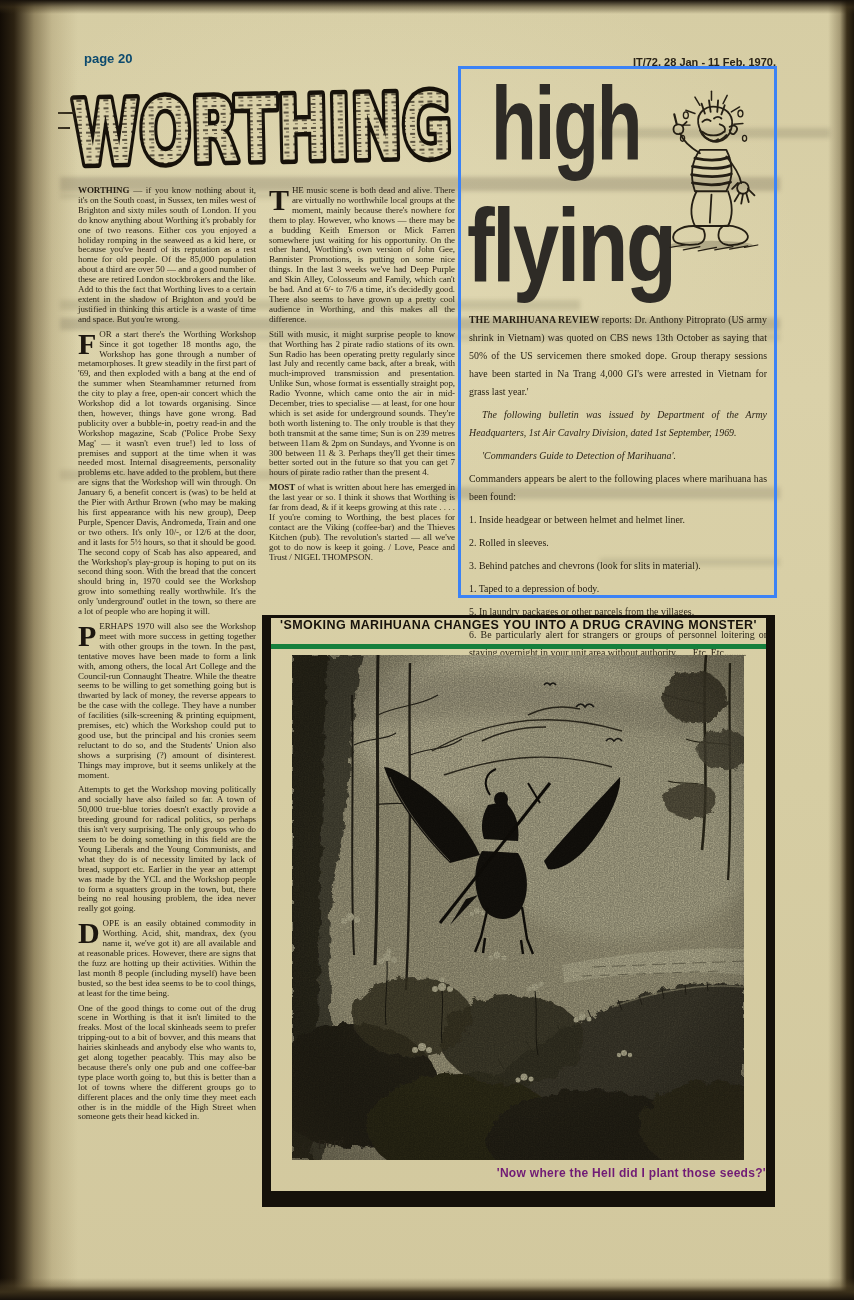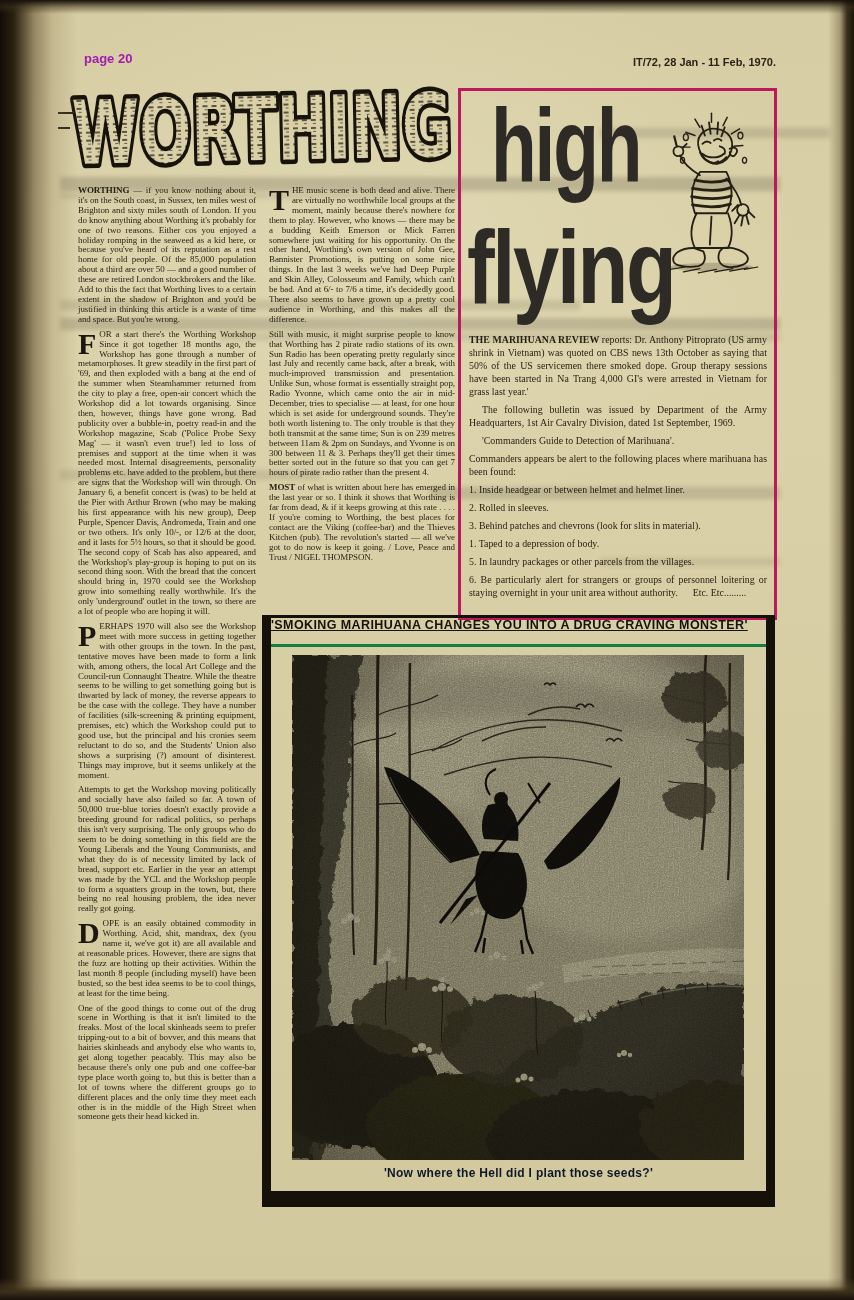--- a/index.html
+++ b/index.html
@@ -16,55 +16,55 @@
   #edge-left{left:0;top:0;bottom:0;width:78px;
     background:linear-gradient(90deg,#120c05 0,#2c2212 14px,rgba(92,75,42,.55) 34px,rgba(140,122,80,.28) 52px,rgba(0,0,0,0) 78px);}
   #edge-right{right:0;top:0;bottom:0;width:26px;
     background:linear-gradient(270deg,#1c150a 0,#3a2f1a 7px,rgba(90,75,45,.4) 14px,rgba(0,0,0,0) 26px);}
   #edge-top{left:0;right:0;top:0;height:14px;
     background:linear-gradient(180deg,#17110a 0,rgba(60,48,26,.5) 7px,rgba(0,0,0,0) 14px);}
   #edge-bottom{left:0;right:0;bottom:0;height:22px;
     background:linear-gradient(0deg,#17110a 0,#3a2f1a 8px,rgba(90,75,45,.4) 14px,rgba(0,0,0,0) 22px);}
   .smudge{position:absolute;pointer-events:none;filter:blur(2px);}
   
-  #hdr-page{position:absolute;left:84px;top:52px;font:bold 13px/14px "Liberation Sans",sans-serif;color:#a21caf;}
+  #hdr-page{position:absolute;left:84px;top:52px;font:bold 13px/14px "Liberation Sans",sans-serif;color:#0c4a6e;}
   #hdr-issue{position:absolute;right:78px;top:56px;font:bold 11px/12px "Liberation Sans",sans-serif;color:#2a2317;padding-left:8px;}
   
   #logo{position:absolute;left:68px;top:78px;width:392px;height:104px;}
   .tick{position:absolute;height:2px;background:#2a2418;}
   
   .col{position:absolute;font-size:9px;line-height:9.9px;text-align:justify;color:#261f14;
        letter-spacing:-0.1px;}
   #col1{left:78px;top:186px;width:178px;}
   #col2{left:269px;top:186px;width:186px;}
   .col p{margin:0 0 5px 0;}
   .col p:last-child{margin:0;font-family:Liberation Serif, serif;}
   .dc{float:left;font:900 30px/25px "Liberation Serif",serif;color:#1d1710;margin:1px 3px 0 0;}
   .lead{font-weight:bold;}
   
-  #panel{position:absolute;left:458px;top:88px;width:313px;height:526px;border:3px solid #be185d;background:rgba(0,0,0,0);}
+  #panel{position:absolute;left:458px;top:66px;width:313px;height:526px;border:3px solid #3b82f6;background:rgba(0,0,0,0);}
   .hl{position:absolute;font-family:"Liberation Sans",sans-serif;font-weight:bold;font-size:104px;line-height:80px;
       color:#2e2b26;transform-origin:0 0;letter-spacing:-3px;white-space:nowrap;}
   #hl1{left:30px;top:14px;transform:scaleX(.72);}
   #hl2{left:6px;top:136px;transform:scaleX(.80);}
   #cartoon{position:absolute;left:186px;top:14px;width:124px;height:176px;}
-  #panel-text{position:absolute;left:8px;top:242px;width:298px;font-size:9.9px;line-height:13px;
+  #panel-text{position:absolute;left:8px;top:242px;width:298px;font-size:9.9px;line-height:18px;
       text-align:justify;color:#251e12;}
   #panel-text p{margin:0 0 5px 0;}
-  .ind{text-indent:13px;}
+  .ind{text-indent:13px;font-style:italic;}
   
   #picbox{position:absolute;left:262px;top:615px;width:495px;height:573px;
       border:3px solid #15110a;border-left-width:9px;border-right-width:9px;border-bottom-width:16px;
       background:rgba(0,0,0,0);}
-  #cap-top{height:26px;line-height:27px;border-bottom:3px solid #15803d;text-align:left;
-      font:bold 12.5px "Liberation Sans",sans-serif;letter-spacing:.4px;color:#17120b;text-decoration:underline;}
+  #cap-top{height:26px;line-height:27px;border-bottom:5px solid #15803d;text-align:center;
+      font:bold 12.5px "Liberation Sans",sans-serif;letter-spacing:.4px;color:#17120b;}
   #engraving{position:absolute;left:21px;top:37px;width:452px;height:505px;
       box-shadow:inset 0 0 26px rgba(40,34,20,.45);}
-  #cap-bottom{position:absolute;left:0;right:0;top:548px;text-align:center;
-      font:bold 12px "Liberation Sans",sans-serif;letter-spacing:.3px;color:#0f172a;}
+  #cap-bottom{position:absolute;left:0;right:0;top:548px;text-align:right;
+      font:bold 12px "Liberation Sans",sans-serif;letter-spacing:.3px;color:#701a75;}
 </style>
 </head>
 <body>
 
 <div id="scan">
   <div id="paper"></div>
 
   <div class="smudge" style="left:60px;top:177px;width:720px;height:14px;background:rgba(72,66,48,.22);"></div>
   <div class="smudge" style="left:60px;top:193px;width:400px;height:6px;background:rgba(72,66,48,.12);"></div>
   <div class="smudge" style="left:600px;top:128px;width:230px;height:10px;background:rgba(66,62,46,.16);"></div>

